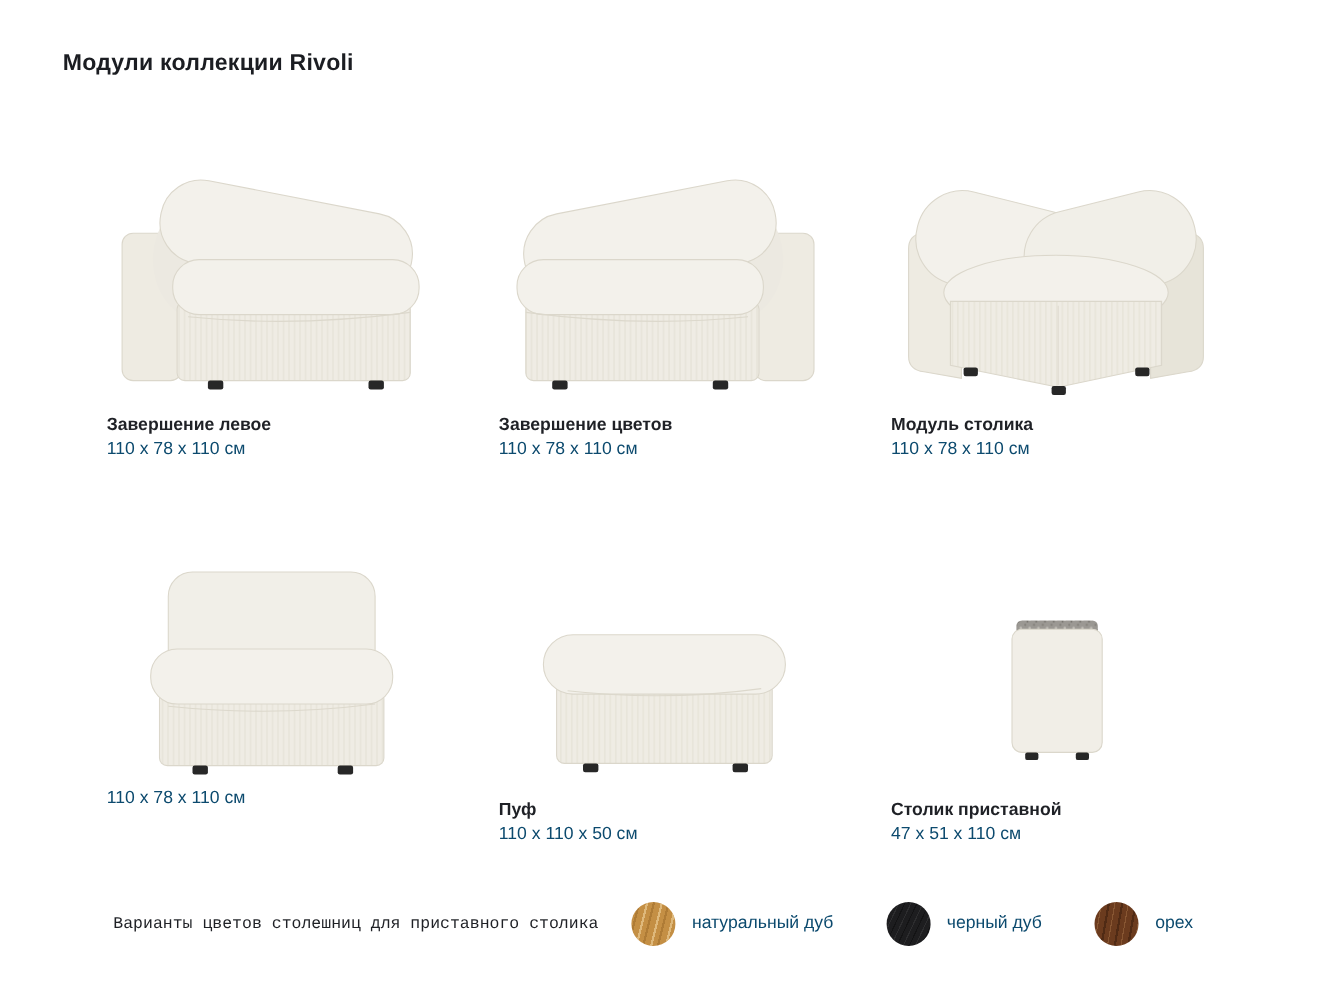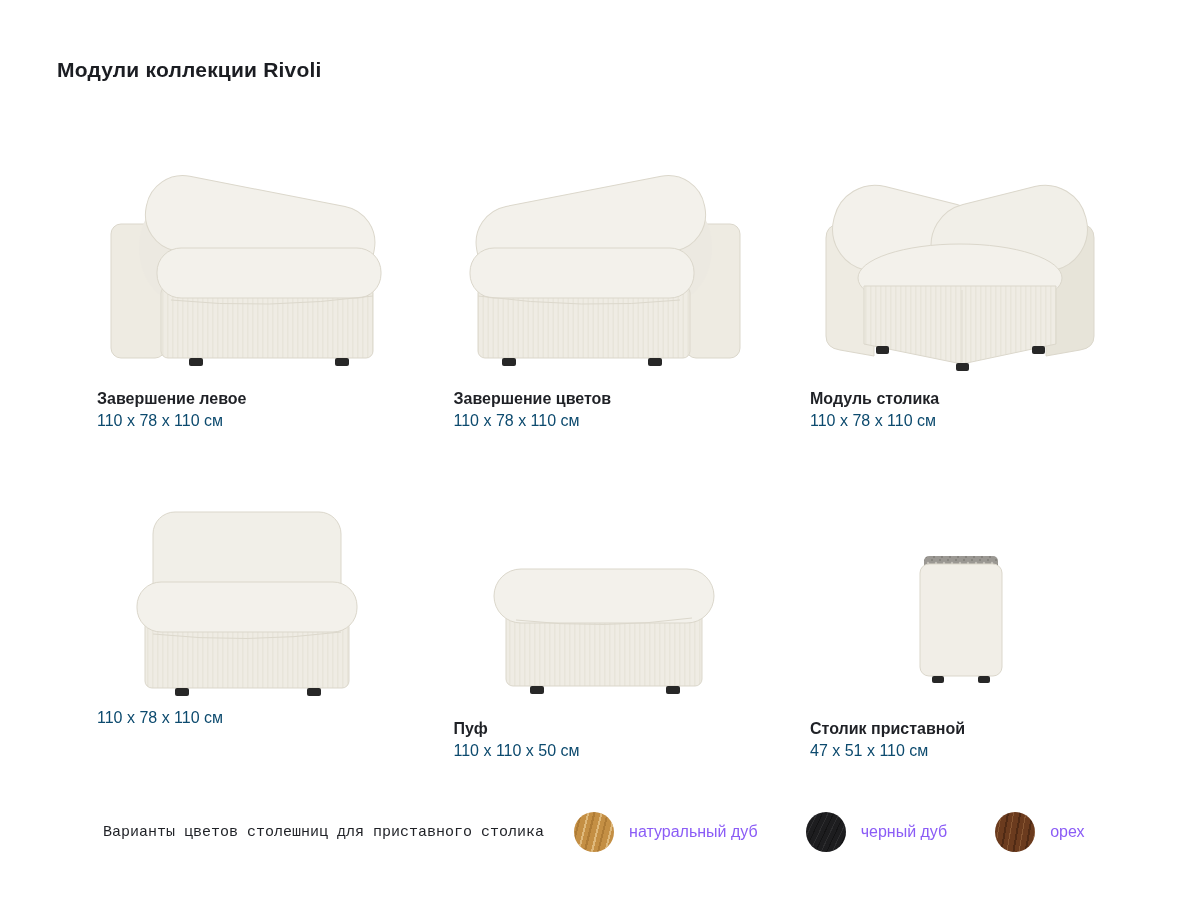--- a/index.html
+++ b/index.html
@@ -1,23 +1,23 @@
 <!DOCTYPE html>
 <html><head>
 <meta charset="utf-8">
 <style>
   html,body { margin:0; padding:0; background:#ffffff; }
   body { font-family:"Liberation Sans", sans-serif; color:#1d1f24; }
   .page { width:1200px; height:900px; position:relative; background:#ffffff; overflow:hidden; }
 
   .title { font-size:21px; font-weight:700; letter-spacing:.2px; color:#1b1d22;
-           margin:0; padding:58px 0 0 57px; }
+           margin:0; padding:46px 0 0 57px; }
 
   .grid { display:grid; grid-template-columns:repeat(3,300px); justify-content:space-between;
-          padding:0 90px 0 97px; margin-top:76px; row-gap:56px; }
+          padding:0 90px 0 97px; margin-top:76px; row-gap:76px; }
 
   .card { width:300px; }
   .imgbox { height:218px; display:flex; align-items:flex-end; justify-content:center; }
   svg.product { width:300px; height:212px; display:block; }
 
   .mname { margin-top:12px; font-size:16px; font-weight:700; line-height:21px; color:#1f2126; }
   .mdims { font-size:16px; font-weight:400; line-height:23px; color:#0c4a6e; }
 
   .legend { display:flex; align-items:center; margin:50px 0 0 103px; }
   .legend-label { font-size:15px; font-weight:500; color:#1f2126; margin-right:30px;font-family:Liberation Mono, monospace; }
@@ -33,21 +33,21 @@
   .swatch.blackoak::after {
     background:repeating-linear-gradient(115deg,
       rgba(255,255,255,.07) 0 1px, rgba(0,0,0,0) 1px 5px,
       rgba(0,0,0,.35) 5px 6px, rgba(0,0,0,0) 6px 10px);
   }
   .swatch.walnut::after {
     background:repeating-linear-gradient(100deg,
       rgba(35,15,5,.38) 0 2px, rgba(0,0,0,0) 2px 6px,
       rgba(235,180,120,.22) 6px 7px, rgba(0,0,0,0) 7px 12px);
   }
-  .legend-text { font-size:16px; font-weight:500; color:#8b5cf6; }
+  .legend-text { font-size:16px; font-weight:500; color:#0c4a6e; }
 </style>
 </head>
 <body>
 
 <div class="page">
 
   <h1 class="title">Модули коллекции Rivoli</h1>
 
   <div class="grid">
 

